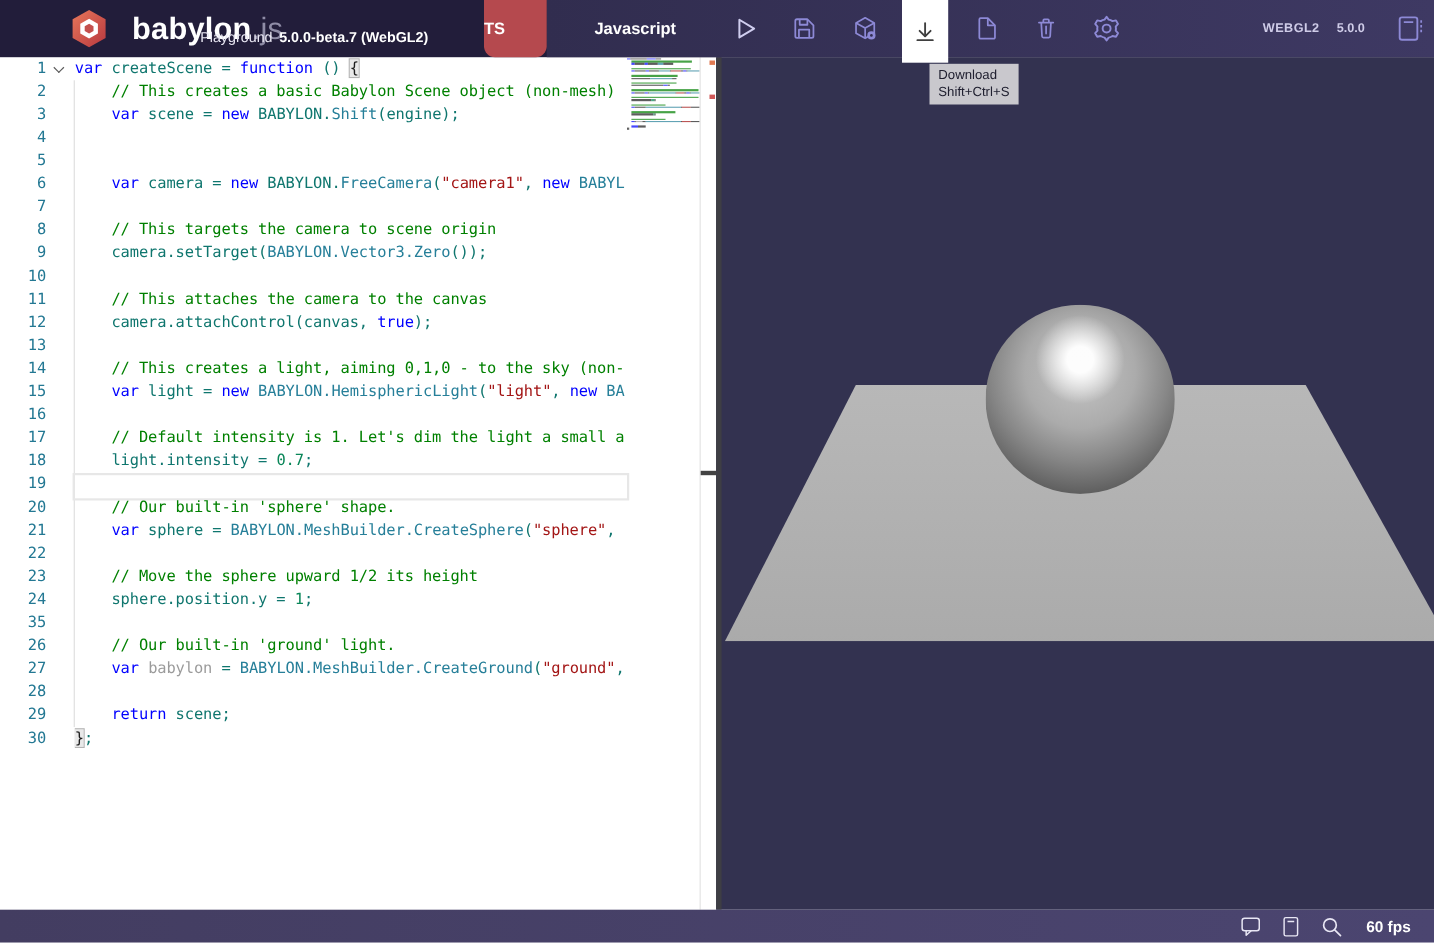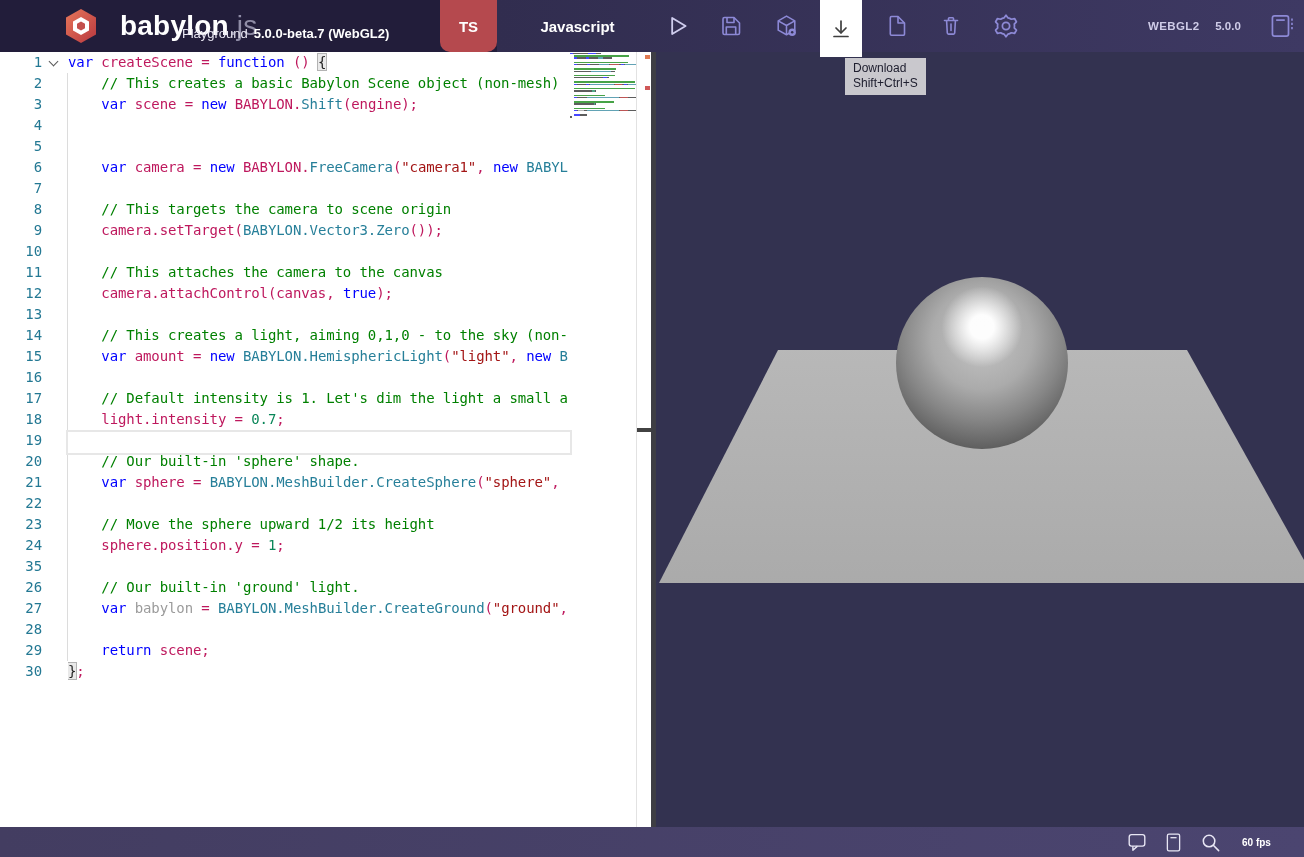--- a/index.html
+++ b/index.html
@@ -13,21 +13,21 @@
                   background:linear-gradient(90deg,#312d4f,#3e3963); }
   #brand { position:absolute; left:62px; top:7px; height:38px; display:flex; align-items:center; }
   #brand-text { margin-left:20px; font-size:28px; letter-spacing:.2px; }
   #brand-text .main { color:#fff; font-weight:bold; }
   #brand-text .suffix { color:#8f8ca6; font-weight:normal; }
   #pg-title { position:absolute; left:182px; top:0; height:66px; display:flex; align-items:center;
               color:#e9e7f3; font-size:13px; }
   #pg-title .bold { font-weight:bold; color:#fff; margin-left:6px; }
   #ts-btn { position:absolute; left:440px; top:0; width:57px; height:52px; background:#b5494e;
             border-radius:0 0 10px 10px; color:#fff; font-size:15px; font-weight:bold;
-            display:flex; align-items:center; justify-content:center; z-index:6; }
+            display:flex; align-items:center; justify-content:flex-start; z-index:6; }
   #lang-btn { position:absolute; left:505px; top:0; width:145px; height:52px; display:flex;
               align-items:center; justify-content:center; color:#fff; font-size:15px; font-weight:600; z-index:6; }
   .hbtn { position:absolute; top:0; width:42px; height:52px; display:flex; align-items:center;
           justify-content:center; z-index:6; }
   #btn-download { background:#fff; height:57px; }
   #hdr-meta { position:absolute; top:0; height:52px; display:flex; align-items:center;
               color:#cfcce8; font-size:11.5px; font-weight:bold; letter-spacing:.4px; z-index:6; }
   
   #tooltip { position:absolute; left:845px; top:58px; background:#c9c8cd; color:#202030;
              font-size:12px; line-height:15px; padding:3px 8px 4px 8px; z-index:7; }
@@ -37,21 +37,21 @@
   #code-lines { position:absolute; left:0; top:0; width:568px; }
   .crow { position:relative; display:flex; height:21px; line-height:21px;
           font-family:"DejaVu Sans Mono","Liberation Mono",monospace; font-size:14px; letter-spacing:-0.1px; }
   .crow .ln { width:42px; text-align:right; color:#237893; flex:none; }
   .crow .fold { width:26px; flex:none; position:relative; }
   .crow.foldable .fold::after { content:""; position:absolute; left:8px; top:6px; width:6px; height:6px;
           border-right:1.6px solid #5a5a5a; border-bottom:1.6px solid #5a5a5a; transform:rotate(45deg); }
   .crow .codetxt { white-space:pre; width:500px; overflow:hidden; color:#1e1e1e; }
   .crow.current::after { content:""; position:absolute; left:66px; top:0; width:502px; height:21px;
           border:2px solid #e7e7e7; }
-  .tk-k { color:#0000ff; } .tk-t { color:#be185d; } .tk-c { color:#008000; }
+  .tk-k { color:#0000ff; } .tk-t { color:#0f766e; } .tk-c { color:#008000; }
   .tk-s { color:#a31515; } .tk-n { color:#098658; } .tk-y { color:#267f99; }
   .tk-g { color:#9b9b9b; }
   .tk-b { color:#1e1e1e; background:#e9e9e9; outline:1px solid #b3b3b3; }
   #indent-guide { position:absolute; left:67px; top:21px; width:1px; height:588px; background:#dcdcdc; }
   #minimap { position:absolute; left:570px; top:1px; width:66px; height:120px; overflow:hidden; }
   .mm-row { height:1.4px; margin-bottom:0.8px; display:flex; }
   .mm-seg { height:100%; flex:none; opacity:.72; }
   #minimap-border { position:absolute; left:636px; top:0; width:1px; height:775px; background:#e2e2e2; }
   .ruler-mark { position:absolute; width:5px; height:4px; z-index:3; }
   #splitter { position:absolute; left:637px; top:376px; width:14px; height:4px; background:#424242; z-index:4; }
@@ -67,21 +67,21 @@
               radial-gradient(circle at 50% 29%, rgba(255,255,255,.97) 0 8%, rgba(255,255,255,0) 27%),
               radial-gradient(circle at 50% 36%, #c6c6c6 0%, #ababab 36%, #868686 58%, #5c5c5c 80%, #414141 97%); }
 
   
   #statusbar { position:absolute; left:0; top:827px; width:1304px; height:30px;
                background:linear-gradient(90deg,#433d61,#4b4570); z-index:5;
                display:flex; align-items:center; }
   #statusbar .sb-icons { position:absolute; left:1126px; top:0; height:30px; display:flex;
                align-items:center; gap:15px; }
   #fps { position:absolute; left:1242px; top:0; height:30px; display:flex; align-items:center;
-         color:#fff; font-size:10px; font-weight:600;text-align:right; }
+         color:#fff; font-size:14px; font-weight:600;text-align:right; }
   svg { display:block; }
 </style>
 </head>
 <body>
 
 <div id="stage">
 
   <div id="header">
     <div id="header-right"></div>
 
@@ -267,21 +267,21 @@
           <span class="codetxt"></span>
         </div>
         <div class="crow">
           <span class="ln">14</span>
           <span class="fold"></span>
           <span class="codetxt">    <span class="tk-c">// This creates a light, aiming 0,1,0 - to the sky (non-mesh)</span></span>
         </div>
         <div class="crow">
           <span class="ln">15</span>
           <span class="fold"></span>
-          <span class="codetxt">    <span class="tk-k">var</span><span class="tk-t"> amount = </span><span class="tk-k">new</span><span class="tk-t"> </span><span class="tk-y">BABYLON.HemisphericLight</span><span class="tk-t">(</span><span class="tk-s">"light"</span><span class="tk-t">, </span><span class="tk-k">new</span><span class="tk-t"> </span><span class="tk-y">BABYLON.Vector3</span></span>
+          <span class="codetxt">    <span class="tk-k">var</span><span class="tk-t"> light = </span><span class="tk-k">new</span><span class="tk-t"> </span><span class="tk-y">BABYLON.HemisphericLight</span><span class="tk-t">(</span><span class="tk-s">"light"</span><span class="tk-t">, </span><span class="tk-k">new</span><span class="tk-t"> </span><span class="tk-y">BABYLON.Vector3</span></span>
         </div>
         <div class="crow">
           <span class="ln">16</span>
           <span class="fold"></span>
           <span class="codetxt"></span>
         </div>
         <div class="crow">
           <span class="ln">17</span>
           <span class="fold"></span>
           <span class="codetxt">    <span class="tk-c">// Default intensity is 1. Let's dim the light a small amount</span></span>

